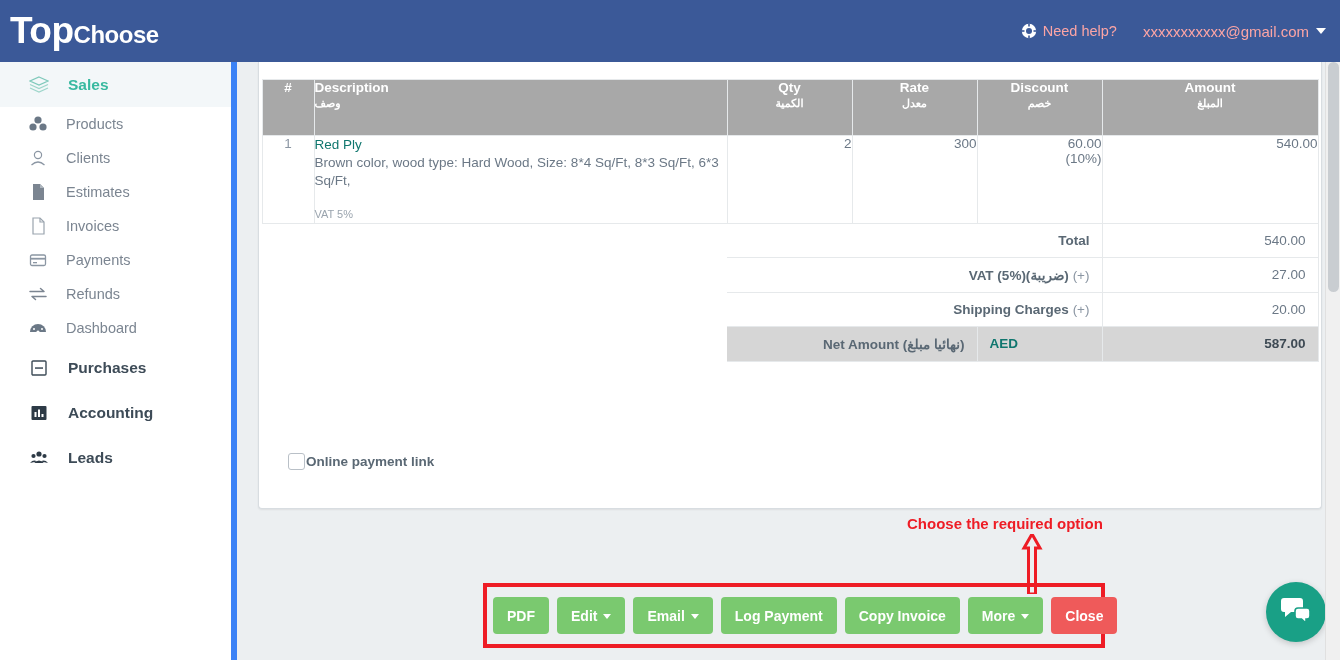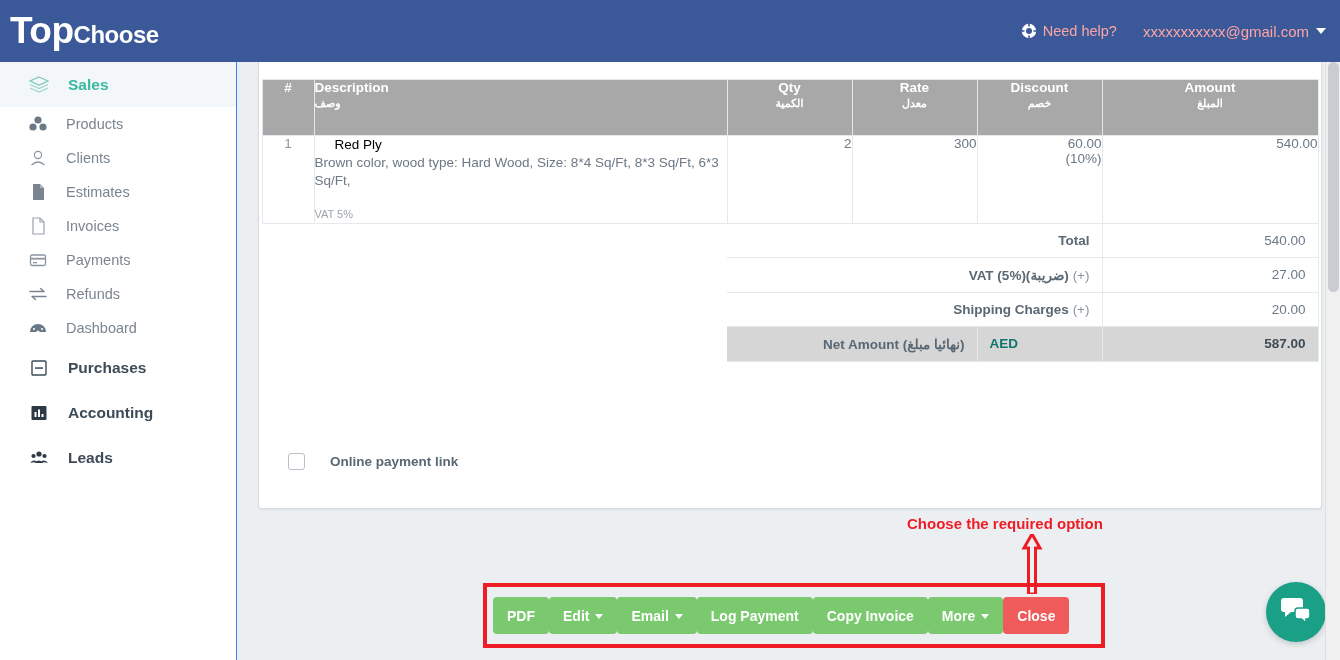--- a/index.html
+++ b/index.html
@@ -39,21 +39,21 @@
   .help-icon { display:inline-block; width:16px; height:16px; }
   .user-menu { display:flex; align-items:center; gap:7px; cursor:pointer; font-size:15px; }
   .caret-down {
     width:0;height:0;border-left:5px solid transparent;border-right:5px solid transparent;
     border-top:6px solid #ffffff; display:inline-block;
   }
 
   
   .sidebar {
     position:absolute; top:62px; left:0; width:237px; height:598px;
-    background:#ffffff; border-right:1px solid #3b82f6;
+    background:#ffffff; border-right:6px solid #3b82f6;
   }
   .side-group {
     display:flex; align-items:center; height:45px; padding-left:28px; gap:18px;
     cursor:pointer; font-size:15.5px; font-weight:bold; color:#3d4b57;
   }
   .side-group.active { background:#f3f7f9; color:#38b9a0; }
   .side-item {
     display:flex; align-items:center; height:34px; padding-left:27px; gap:17px;
     cursor:pointer; font-size:14.5px; color:#7b8591; font-weight:normal;
   }
@@ -87,52 +87,52 @@
   th.c-desc .ar { text-align:left; }
   th.c-qty { width:125px; }
   th.c-rate { width:125px; }
   th.c-disc { width:125px; }
   th.c-amt  { width:216px; }
 
   tbody td { font-size:13.5px; color:#6b7886; padding:12px 12px; }
   td.n  { text-align:center; color:#8b96a3; }
   td.d  { text-align:left; line-height:18px; }
   td.r  { text-align:right; }
-  td.d .title { color:#000000;margin-left:20px; }
+  td.d .title { color:#0f766e; }
   td.d .desc  { color:#6b7886; }
   td.d .vat   { font-size:11px; color:#9aa4ae; margin-top:15px; }
 
   tr.sum td { padding:9px 12px; font-size:13.5px; }
   tr.sum td.lbl { text-align:right; color:#5a6874; font-weight:bold; border-left:none; }
   tr.sum td.val { text-align:right; color:#6b7886; }
   tr.sum td.cur { text-align:left; color:#0f766e; font-weight:bold; }
   tr.sum td.blank { border:none; }
   tr.net td { background:#d6d6d6; font-weight:bold; color:#4c5862; }
   tr.net td.val { color:#3e4a54; font-weight:bold; }
   tr.sum .plus { font-weight:normal; color:#8b96a3; }
 
   
-  .paybox { position:absolute; left:29px; bottom:38px; display:flex; align-items:center; gap:25px;margin-top:21px; }
+  .paybox { position:absolute; left:29px; bottom:38px; display:flex; align-items:center; gap:1px;margin-top:21px; }
   .chk { width:17px; height:17px; border:1px solid #b9c0c7; border-radius:3px; background:#fff; cursor:pointer; }
   .paylabel { font-size:13.5px; color:#5a6874; font-weight:bold; }
 
   
   .annot-text {
     position:absolute; left:670px; top:453px; width:260px;
     color:#ee1c25; font-weight:bold; font-size:15px; white-space:nowrap;
   }
   .arrow-wrap { position:absolute; left:783px; top:472px; width:24px; height:60px; }
 
   .btn-outline {
     position:absolute; left:246px; top:521px; width:622px; height:65px;
     border:4px solid #ee1c25; background:transparent;
   }
   .btn-row {
     position:absolute; left:256px; top:535px;
-    display:flex; align-items:flex-end; 
+    display:flex; align-items:flex-end; gap:8px;
   }
   .btn {
     border:none; border-radius:4px; cursor:pointer;
     font-family:"Liberation Sans", sans-serif;
     font-size:14px; font-weight:bold; color:#ffffff;
     background:#7ac96f; height:37px; padding:0 14px;
     display:flex; align-items:center; justify-content:center; gap:6px;
     white-space:nowrap;
   }
   .btn.danger { background:#ef5a5a; }

